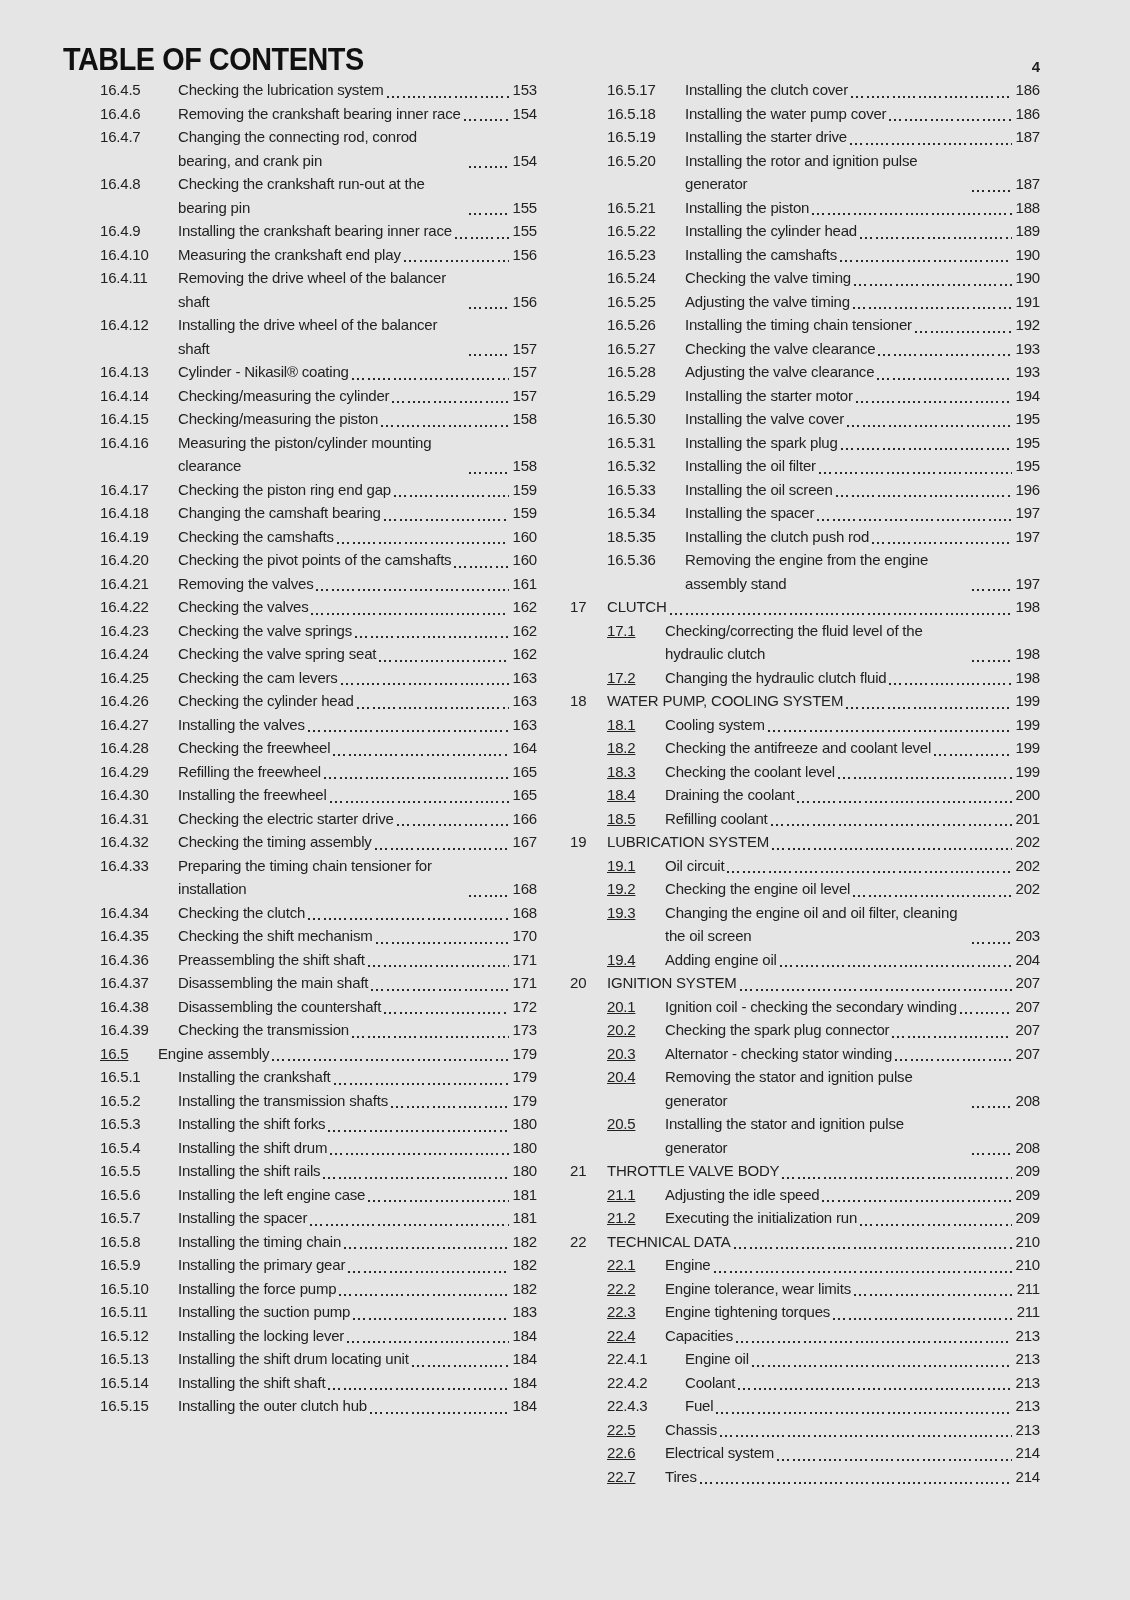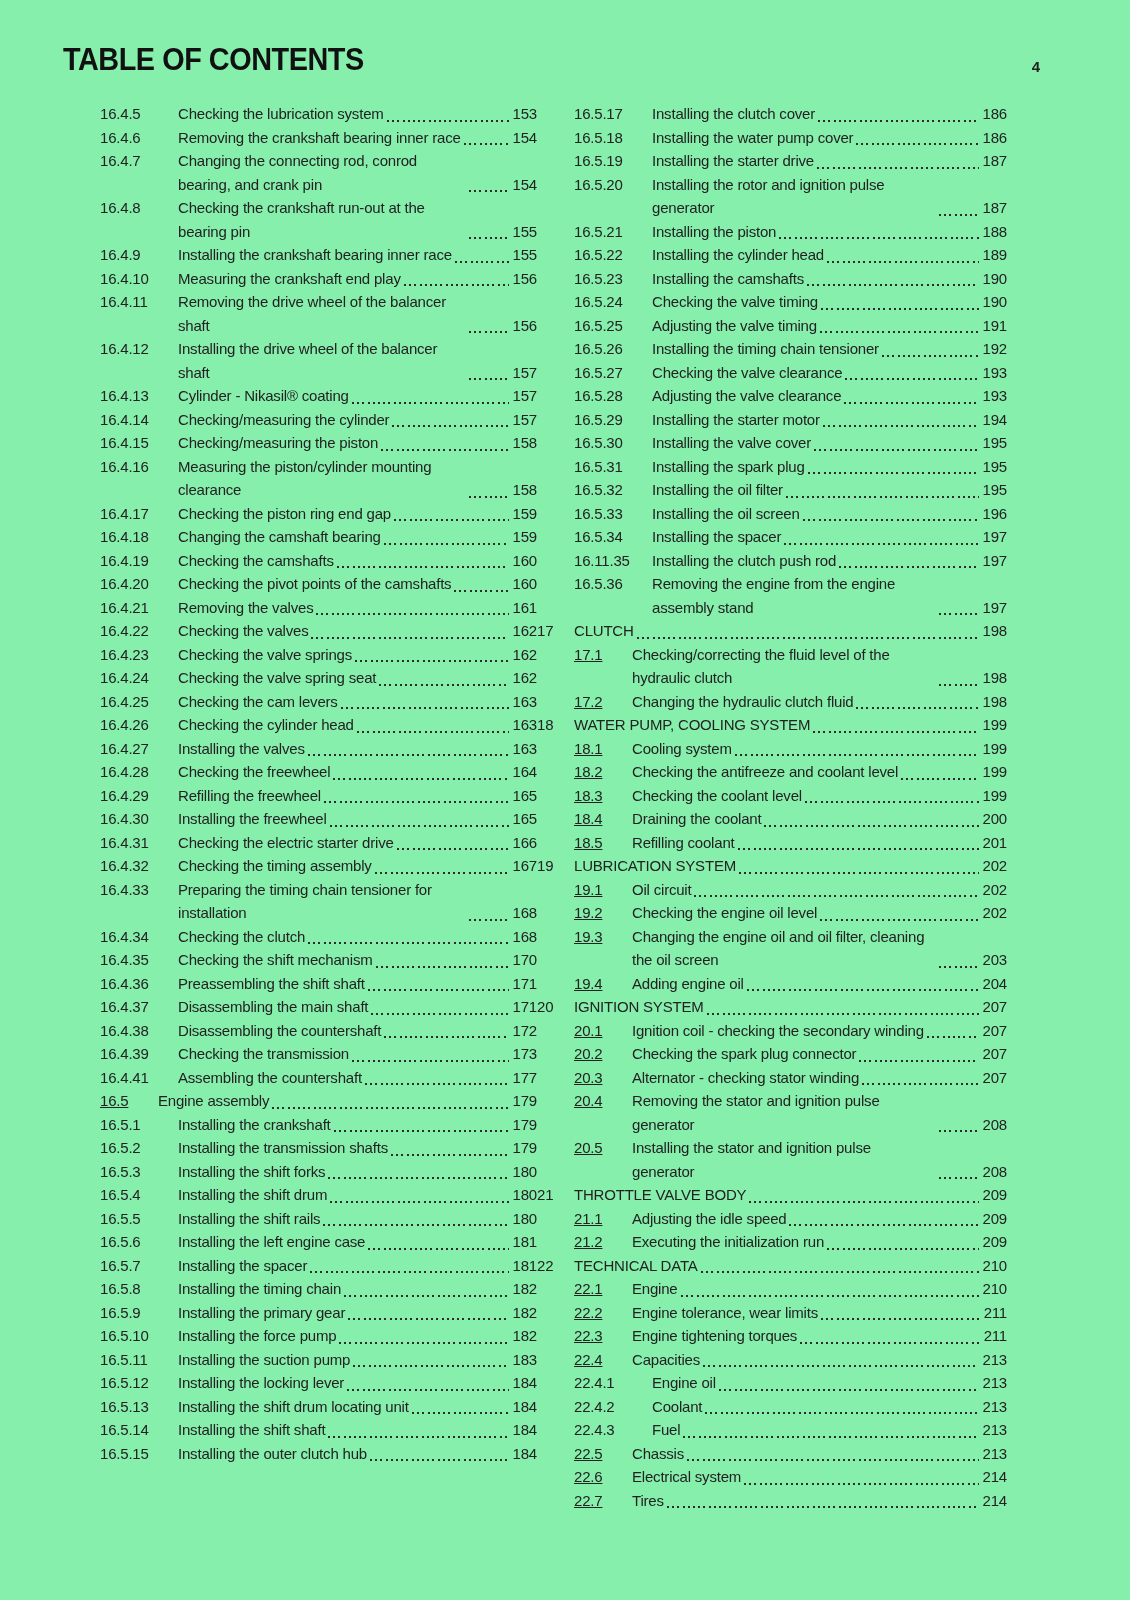--- a/index.html
+++ b/index.html
@@ -1,31 +1,31 @@
 <!DOCTYPE html>
 <html><head>
 <meta charset="utf-8">
 <style>
   html, body { margin: 0; padding: 0; }
   body { background: #ffffff; width: 1130px; }
   .page {
     width: 1130px; height: 1600px; box-sizing: border-box;
-    background: #86efac; color: #222;
+    background: #e5e5e5; color: #222;
     padding: 42px 90px 0 63px;
     font-family: "Liberation Sans", sans-serif;
     overflow: hidden;
   }
   .page-header { display: flex; justify-content: space-between; align-items: flex-start; }
   .doc-title {
     margin: 0; font-size: 31px; font-weight: bold; color: #111;
     letter-spacing: -0.5px; transform: scaleX(0.93); transform-origin: left center;
     font-family: "Liberation Sans", sans-serif; white-space: nowrap;
   }
   .folio { font-size: 15px; font-weight: bold; margin-top: 16px; color: #222; }
-  .columns { display: flex; margin-top: 24px; }
+  .columns { display: flex; gap: 33px; }
   .col { flex: 0 0 474px; }
   .col-right { flex: 0 0 470px; }
   .entry {
     display: flex; align-items: flex-start;
     font-size: 15px; line-height: 23.5px; letter-spacing: -0.2px;
     padding-left: 37px;
   }
   .entry.level-1 { padding-left: 0; justify-content: flex-end; }
   .num { flex: 0 0 auto; }
   .level-1 .num { width: 37px; }
@@ -288,26 +288,20 @@
   </div>
 
   <div class="entry level-3">
     <span class="num">16.4.39</span>
     <span class="title">Checking the transmission</span>
     <span class="leader"></span>
     <span class="page-ref">173</span>
   </div>
 
 
-  <div class="entry level-3">
-    <span class="num">16.4.41</span>
-    <span class="title">Assembling the countershaft</span>
-    <span class="leader"></span>
-    <span class="page-ref">177</span>
-  </div>
 
   <div class="entry level-2">
     <span class="num">16.5</span>
     <span class="title">Engine assembly</span>
     <span class="leader"></span>
     <span class="page-ref">179</span>
   </div>
 
   <div class="entry level-3">
     <span class="num">16.5.1</span>
@@ -536,21 +530,21 @@
   </div>
 
   <div class="entry level-3">
     <span class="num">16.5.34</span>
     <span class="title">Installing the spacer</span>
     <span class="leader"></span>
     <span class="page-ref">197</span>
   </div>
 
   <div class="entry level-3">
-    <span class="num">16.11.35</span>
+    <span class="num">18.5.35</span>
     <span class="title">Installing the clutch push rod</span>
     <span class="leader"></span>
     <span class="page-ref">197</span>
   </div>
 
   <div class="entry level-3">
     <span class="num">16.5.36</span>
     <span class="title">Removing the engine from the engine assembly stand</span>
     <span class="leader"></span>
     <span class="page-ref">197</span>

